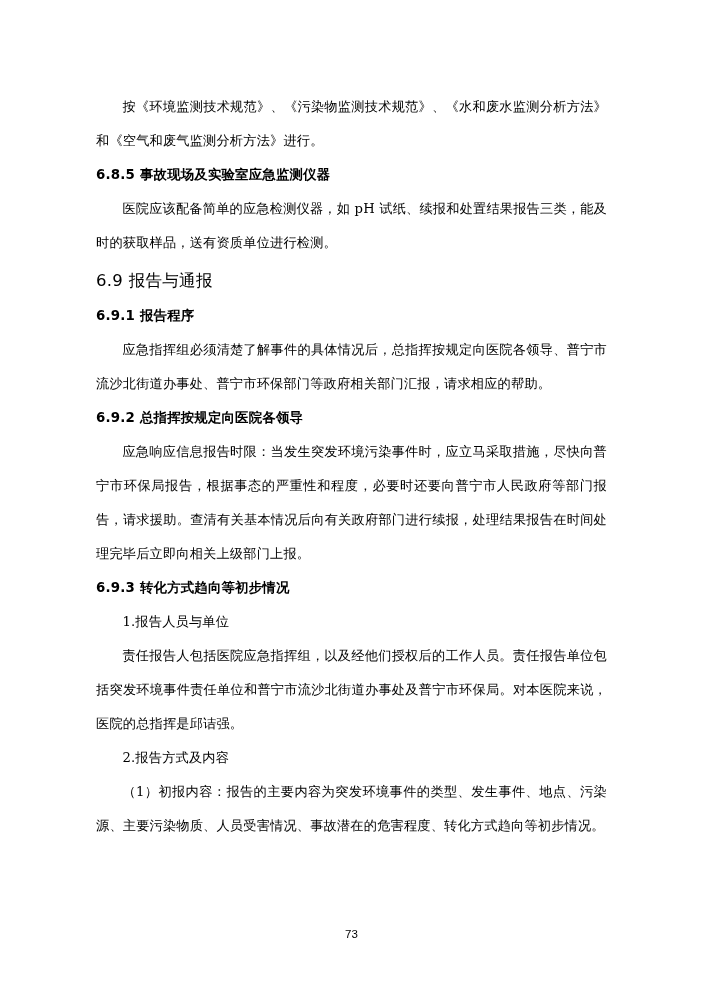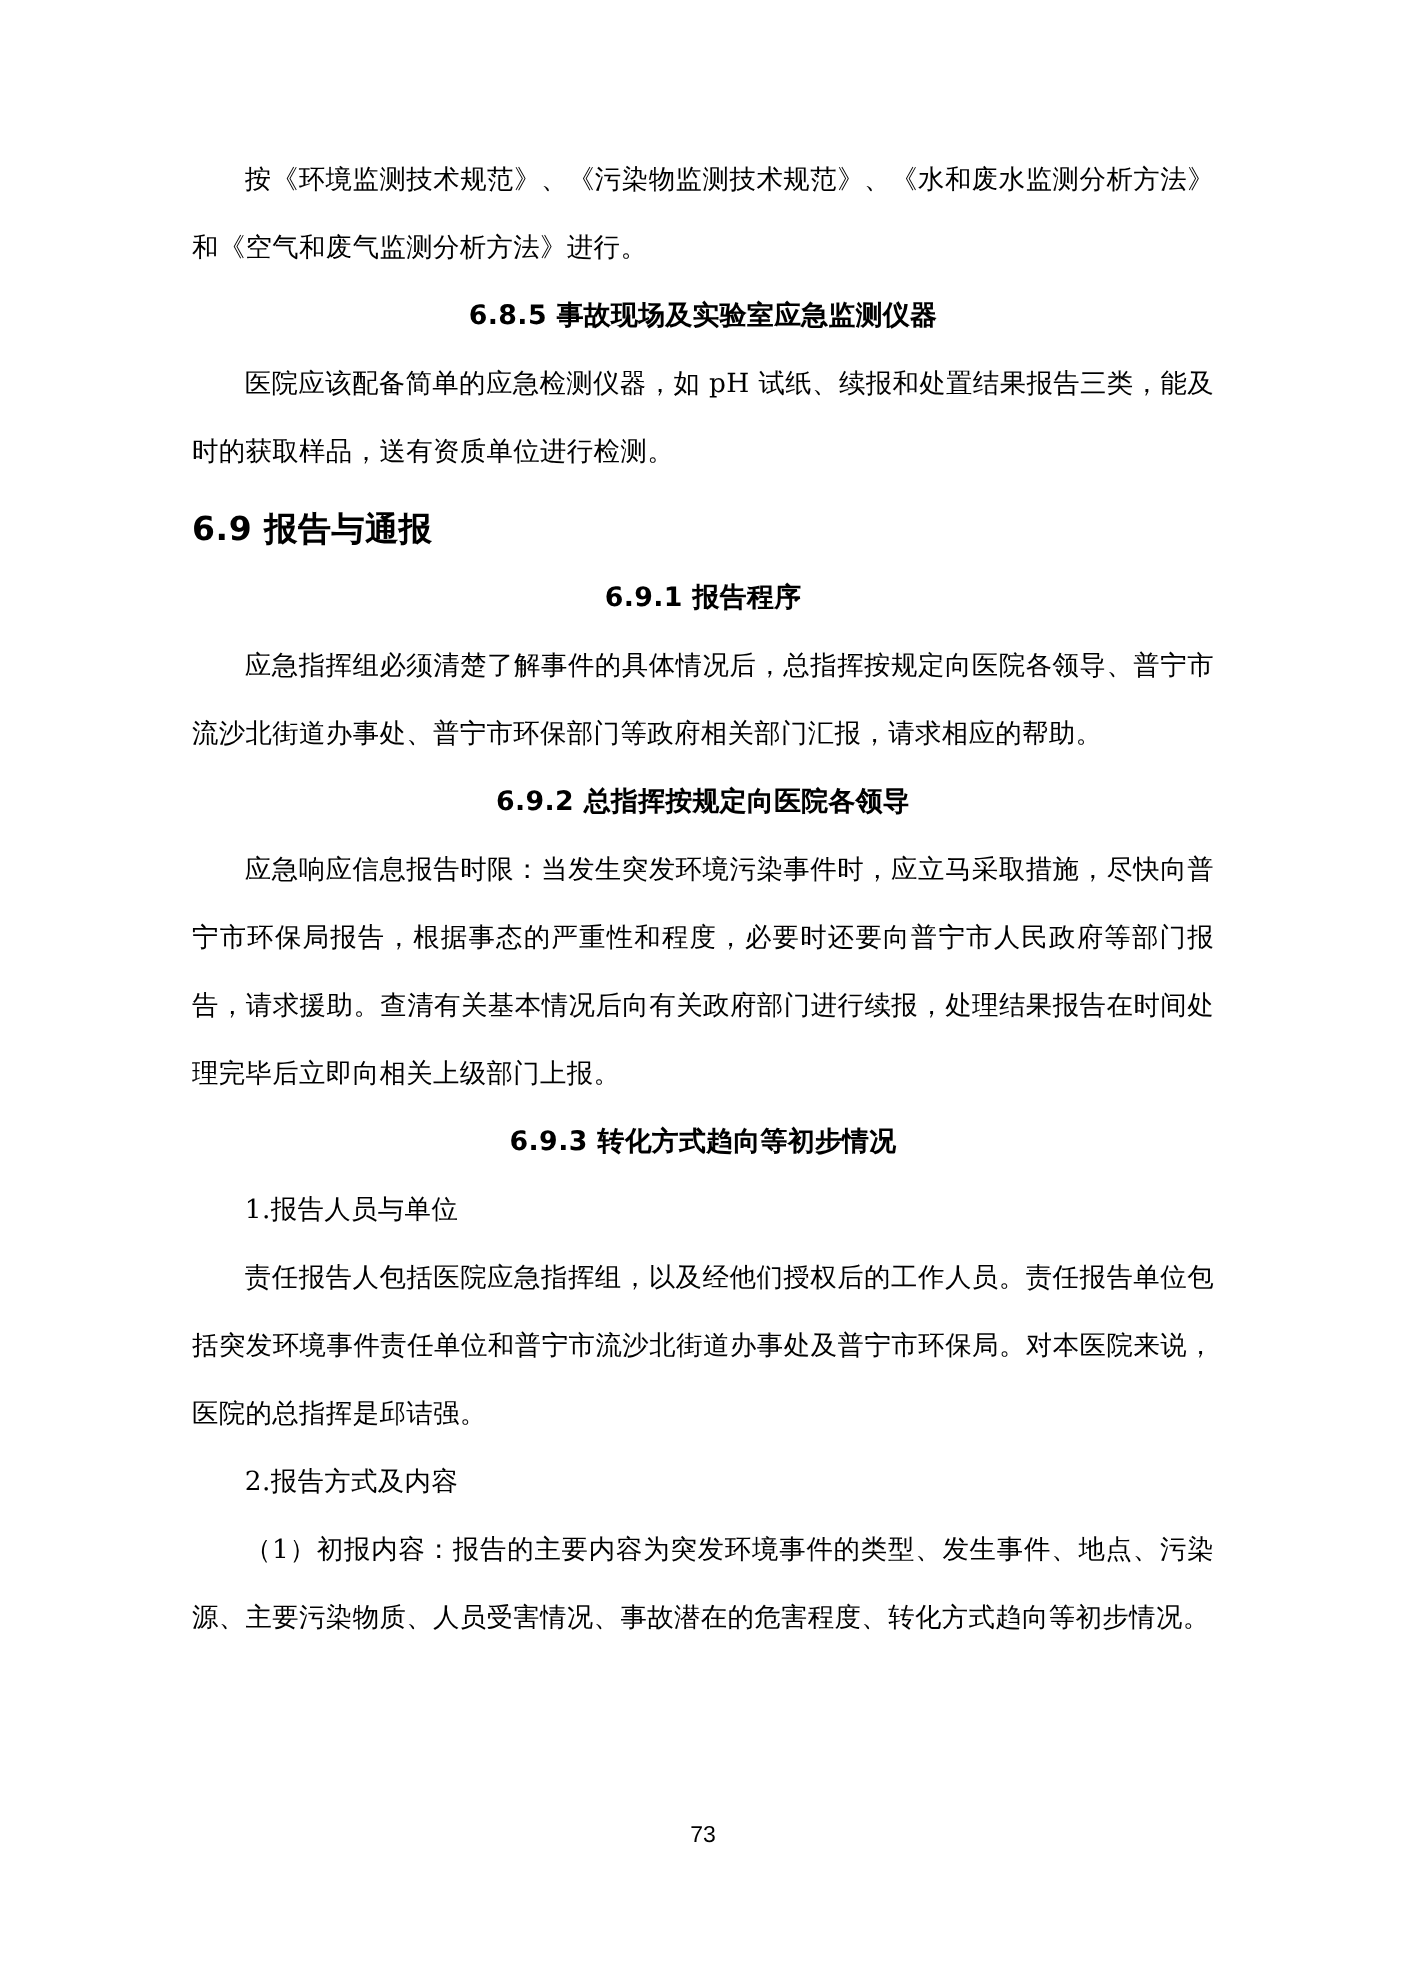--- a/index.html
+++ b/index.html
@@ -10,21 +10,21 @@
   body {
     width: 703px;
     height: 994px;
     font-family: "DejaVu Serif", "Liberation Serif", serif;
     color: #000000;
     position: relative;
     overflow: hidden;
   }
   .page {
     position: absolute;
-    left: 0; top: 0;
+    left: 0; top: 16px;
     width: 703px;
     height: 836px;
     box-sizing: border-box;
     padding: 74px 96px 0 96px;
   }
   .doc-body {
     font-size: 13.2px;
     line-height: 34px;
   }
   p {
@@ -34,31 +34,30 @@
     letter-spacing: 0.2px;
   }
   p.indent {
     text-indent: 2em;
   }
   h2.heading-num {
     margin: 0;
     font-size: 16.5px;
     line-height: 36px;
     font-family: "DejaVu Sans", "Liberation Sans", sans-serif;
-    font-weight: bold;
+    font-weight: normal;
     letter-spacing: 0.3px;
   }
   h3.heading-sub {
     margin: 0;
     font-size: 13.4px;
     line-height: 34px;
     font-family: "DejaVu Sans", "Liberation Sans", sans-serif;
     font-weight: bold;
     letter-spacing: 0.2px;
-    text-align: center;
   }
   .spacer-sm { height: 3px; }
   .page-number {
     position: absolute;
     left: 0;
     right: 0;
     top: 912px;
     text-align: center;
     font-size: 11.5px;
     font-family: Liberation Sans, sans-serif;

